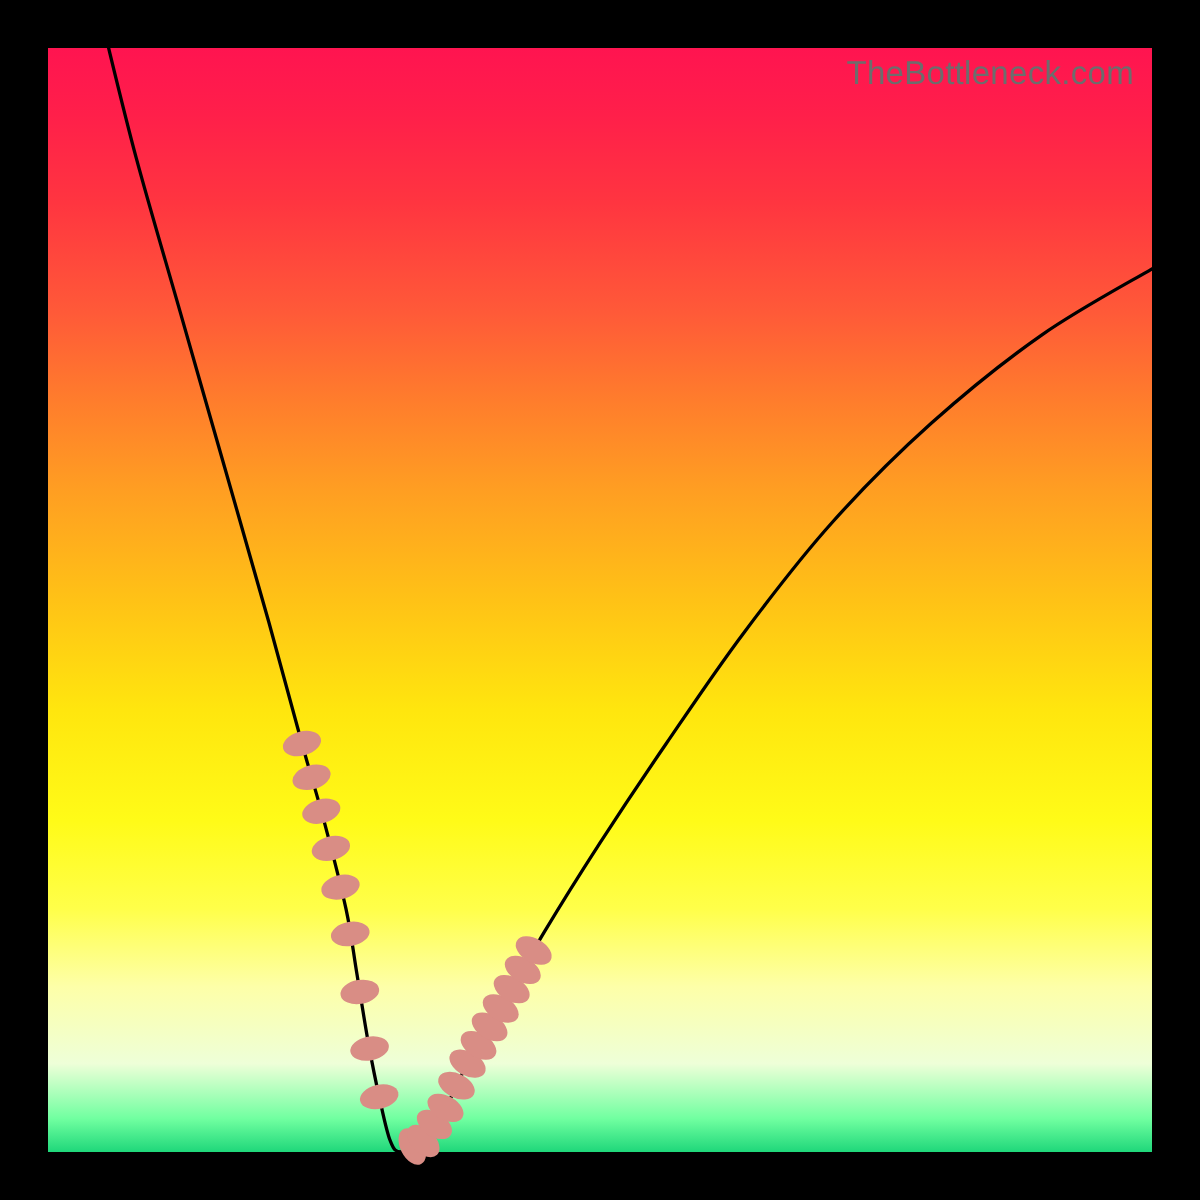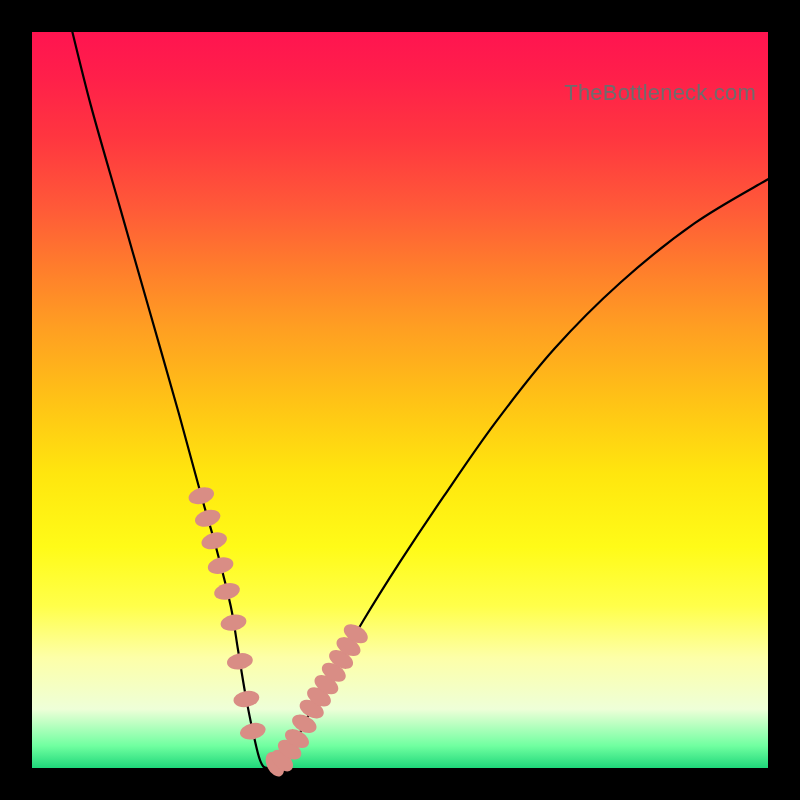--- a/index.html
+++ b/index.html
@@ -43,21 +43,20 @@
   }
   .watermark {
     position: absolute;
     top: 4px;
     right: 12px;
     color: #6d6d6d;
     font-size: 22px;
     font-weight: 400;
     letter-spacing: 0.2px;
     user-select: none;
-    margin-top: 44px;
   }
   svg.curve {
     position: absolute;
     left: 0;
     top: 0;
     width: 736px;
     height: 736px;
     overflow: visible;
   }
   .curve-path {

